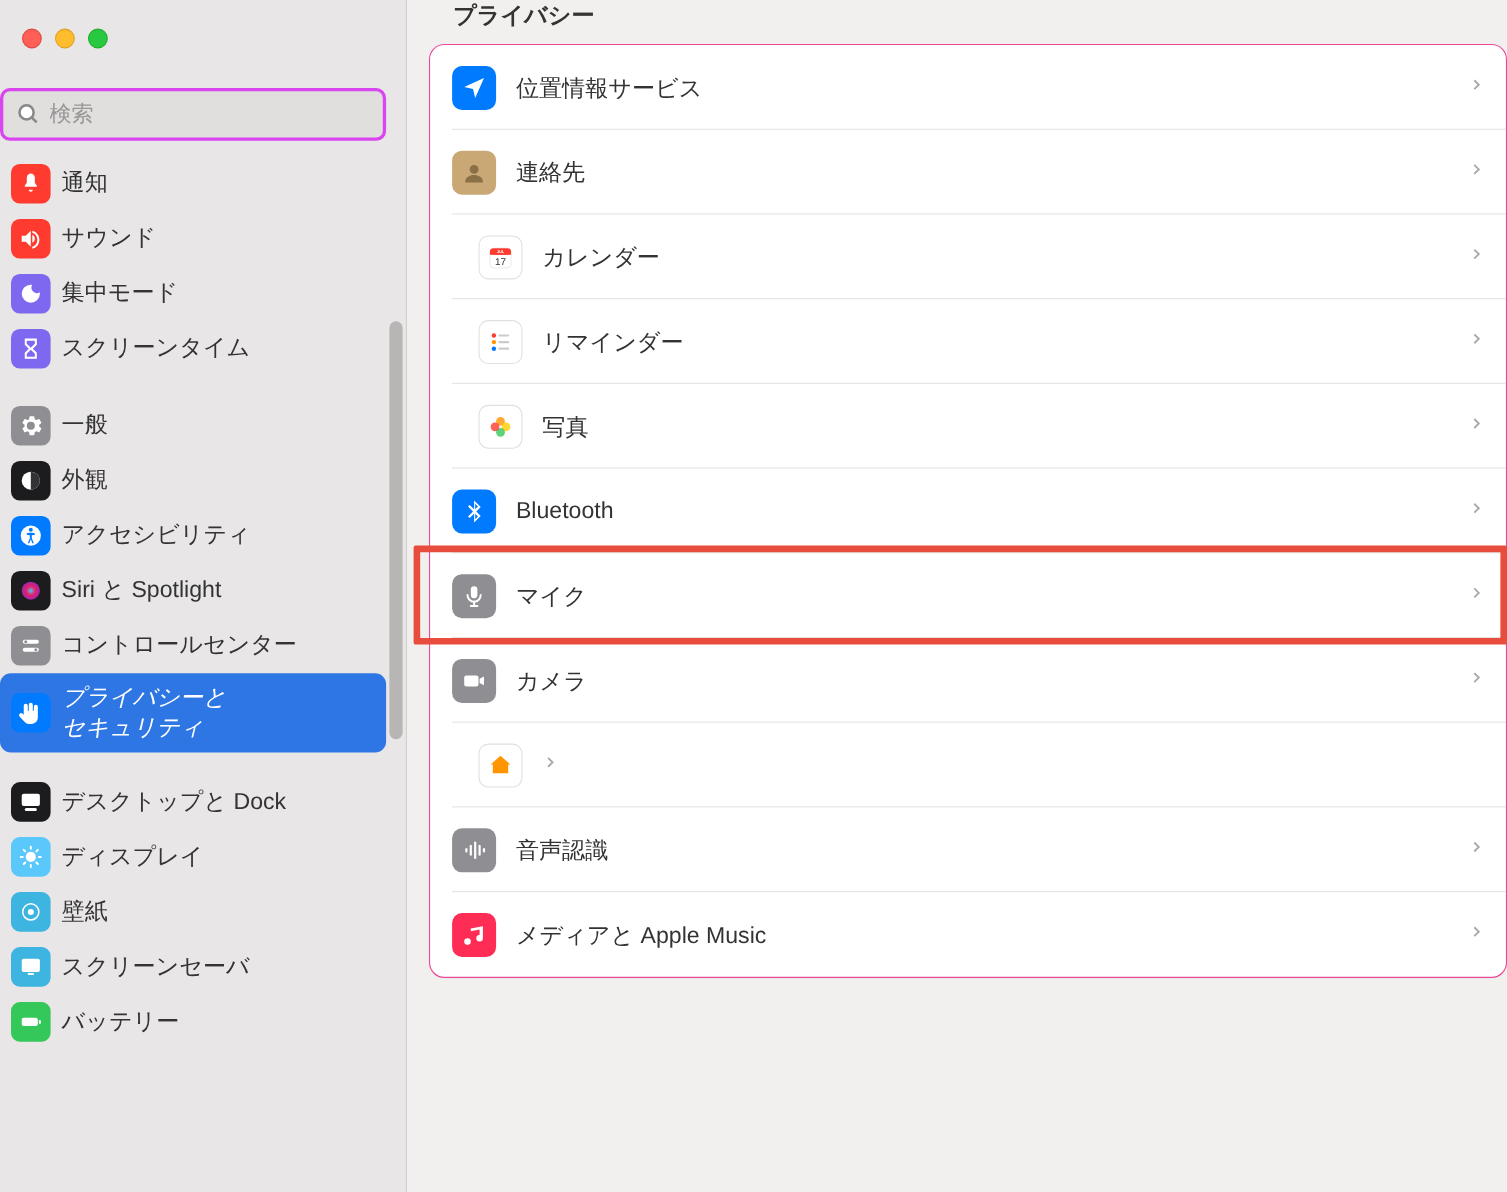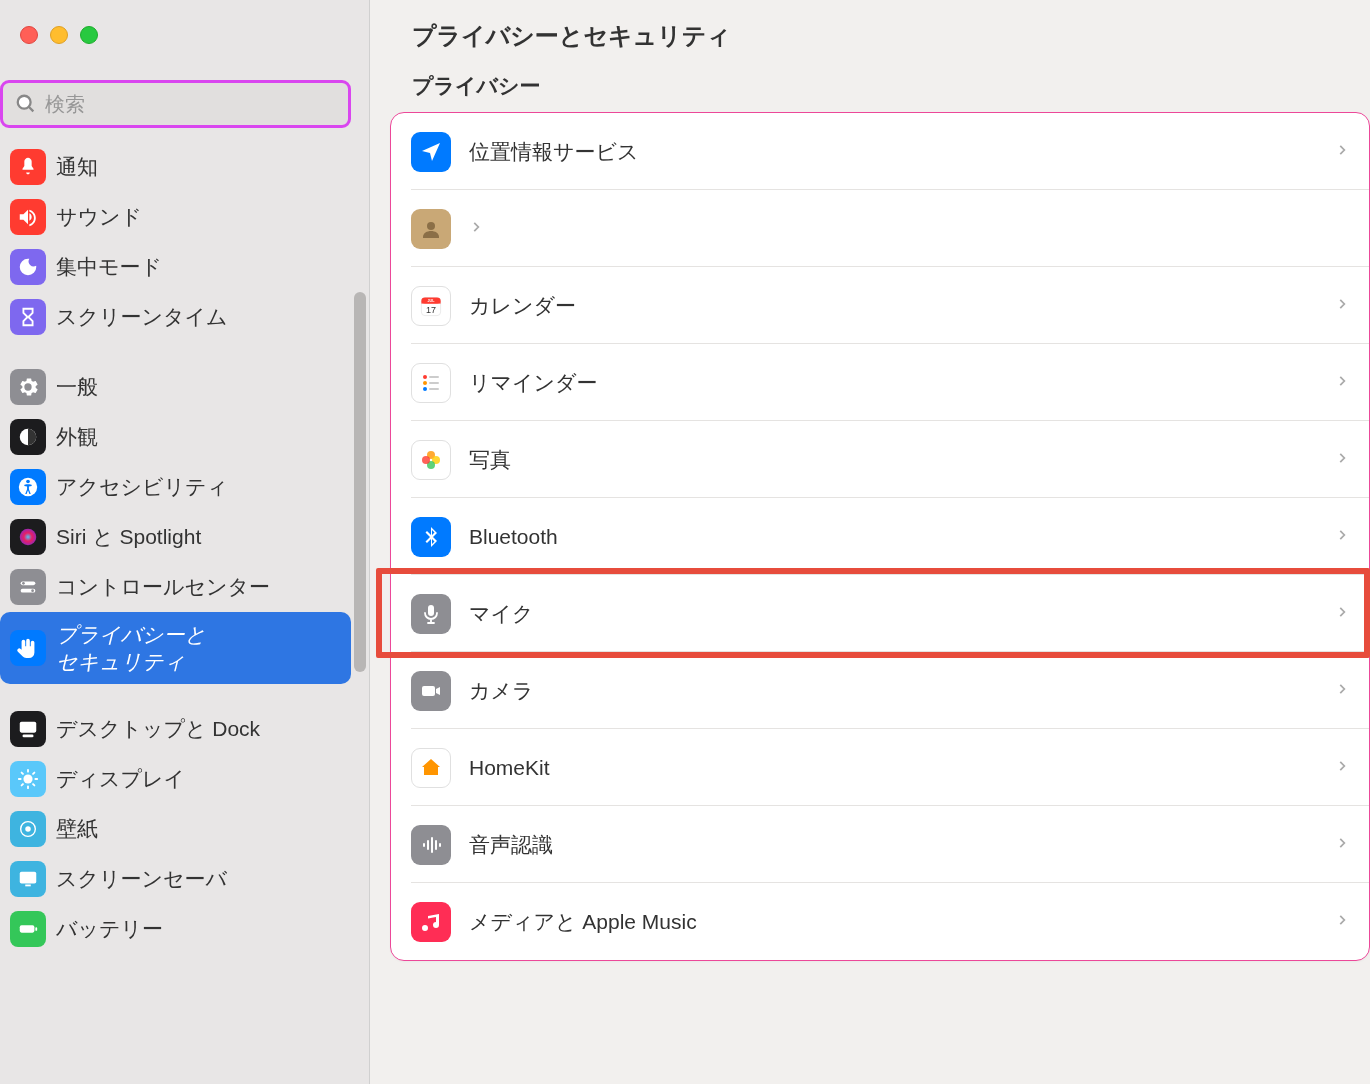--- a/index.html
+++ b/index.html
@@ -229,21 +229,21 @@
     
     
     .bg-red { background: #ff3b30; }
     .bg-purple { background: #7e68ef; }
     .bg-blue { background: #007aff; }
     .bg-gray { background: #8e8e93; }
     .bg-black { background: #1c1c1e; }
     .bg-teal { background: #5ac8fa; }
     .bg-cyan { background: #3eb4e0; }
     .bg-green { background: #34c759; }
-    .bg-white { background: #fff; border: 1px solid #e0e0e0; }
+    .bg-white { background: #fff; border: 1px solid #e0e0e0; margin-left: 24px; }
     .bg-tan { background: #c9a876; }
     .bg-pink { background: #ff2d55; }
     
     svg {
       width: 22px;
       height: 22px;
       fill: white;
     }
     
     .settings-row-icon svg {
@@ -415,23 +415,20 @@
           </svg>
         </div>
         <div class="sidebar-item-label">バッテリー</div>
       </div>
     </div>
 
   <div class="scrollbar-thumb"></div>
 </div>
 
 <div class="main">
-  <div class="main-header">
-    <div class="main-title">プライバシーとセキュリティ</div>
-  </div>
 
   <div class="section-header">
     <div class="section-title">プライバシー</div>
   </div>
 
   <div style="position:relative;">
     <div class="settings-panel" id="settings-panel">
     <div class="settings-row">
           <div class="settings-row-icon bg-blue">
             <svg viewBox="0 0 24 24">
@@ -443,20 +440,21 @@
               <path d="M9 5l7 7-7 7"></path>
             </svg></div>
         </div>
         <div class="settings-row">
           <div class="settings-row-icon bg-tan">
             <svg viewBox="0 0 24 24">
               <circle cx="12" cy="9" r="4" fill="#8b6f47"></circle>
               <path d="M4 20c0-4 4-6 8-6s8 2 8 6v1H4v-1z" fill="#8b6f47"></path>
             </svg>
           </div>
+          <div class="settings-row-label">連絡先</div>
           <div><svg class="chevron" viewBox="0 0 24 24" fill="none" stroke="#aaa" stroke-width="3">
               <path d="M9 5l7 7-7 7"></path>
             </svg></div>
         </div>
         <div class="settings-row">
           <div class="settings-row-icon bg-white">
             <svg viewBox="0 0 40 40">
               <rect x="4" y="6" width="32" height="30" rx="6" fill="white" stroke="#ddd"></rect>
               <rect x="4" y="6" width="32" height="10" rx="6" fill="#ff3b30"></rect>
               <rect x="4" y="12" width="32" height="4" fill="#ff3b30"></rect>
@@ -533,21 +531,20 @@
           <div><svg class="chevron" viewBox="0 0 24 24" fill="none" stroke="#aaa" stroke-width="3">
               <path d="M9 5l7 7-7 7"></path>
             </svg></div>
         </div>
         <div class="settings-row">
           <div class="settings-row-icon bg-white">
             <svg viewBox="0 0 24 24">
               <path d="M12 3l9 8h-2v8H5v-8H3l9-8z" fill="#ff9500"></path>
             </svg>
           </div>
-          <div class="settings-row-label">HomeKit</div>
           <div><svg class="chevron" viewBox="0 0 24 24" fill="none" stroke="#aaa" stroke-width="3">
               <path d="M9 5l7 7-7 7"></path>
             </svg></div>
         </div>
         <div class="settings-row">
           <div class="settings-row-icon bg-gray">
             <svg viewBox="0 0 24 24">
               <rect x="4" y="10" width="2" height="4" rx="1" fill="white"></rect>
               <rect x="8" y="7" width="2" height="10" rx="1" fill="white"></rect>
               <rect x="12" y="4" width="2" height="16" rx="1" fill="white"></rect>

